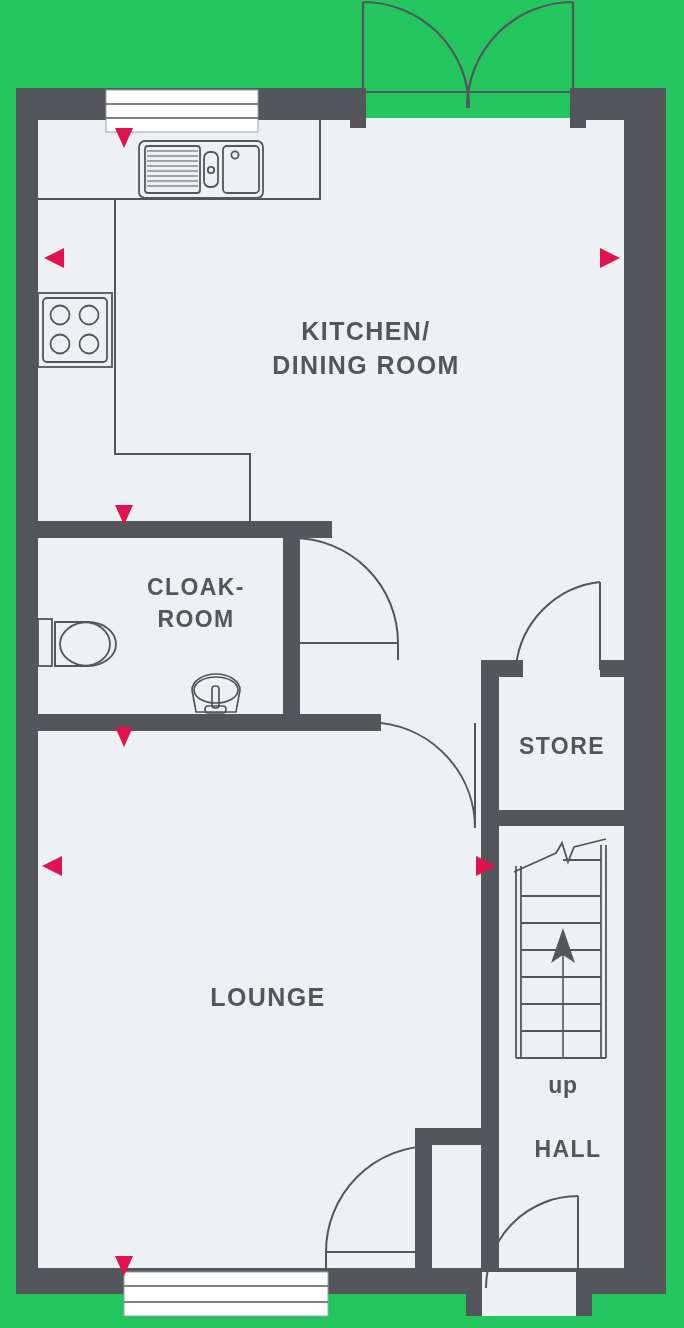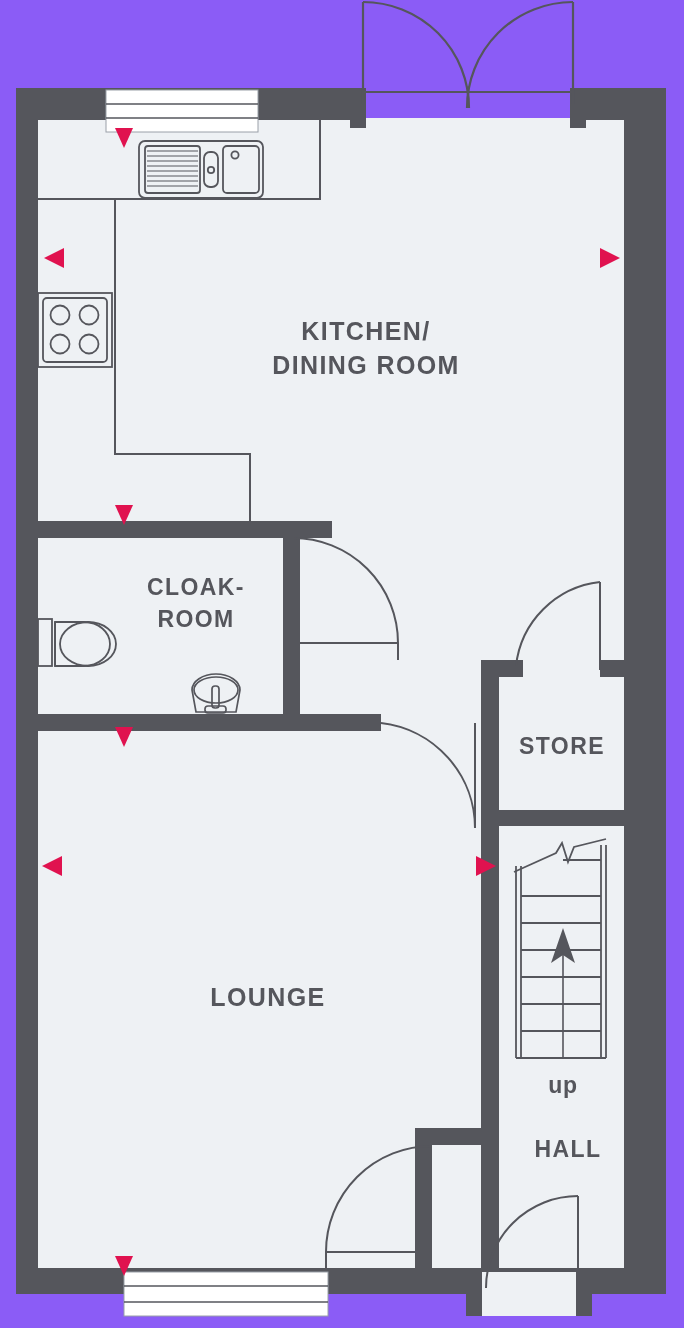--- a/index.html
+++ b/index.html
@@ -7,21 +7,21 @@
     padding: 0;
     background: #ffffff;
   }
   body {
     font-family: "Liberation Sans", sans-serif;
   }
   #floorplan-root {
     position: relative;
     width: 684px;
     height: 1328px;
-    background: #8b5cf6;
+    background: #22c55e;
     overflow: hidden;
   }
   #floorplan-svg {
     display: block;
     width: 684px;
     height: 1328px;
   }
   .room-label {
     font-family: "Liberation Sans", sans-serif;
     font-weight: bold;

